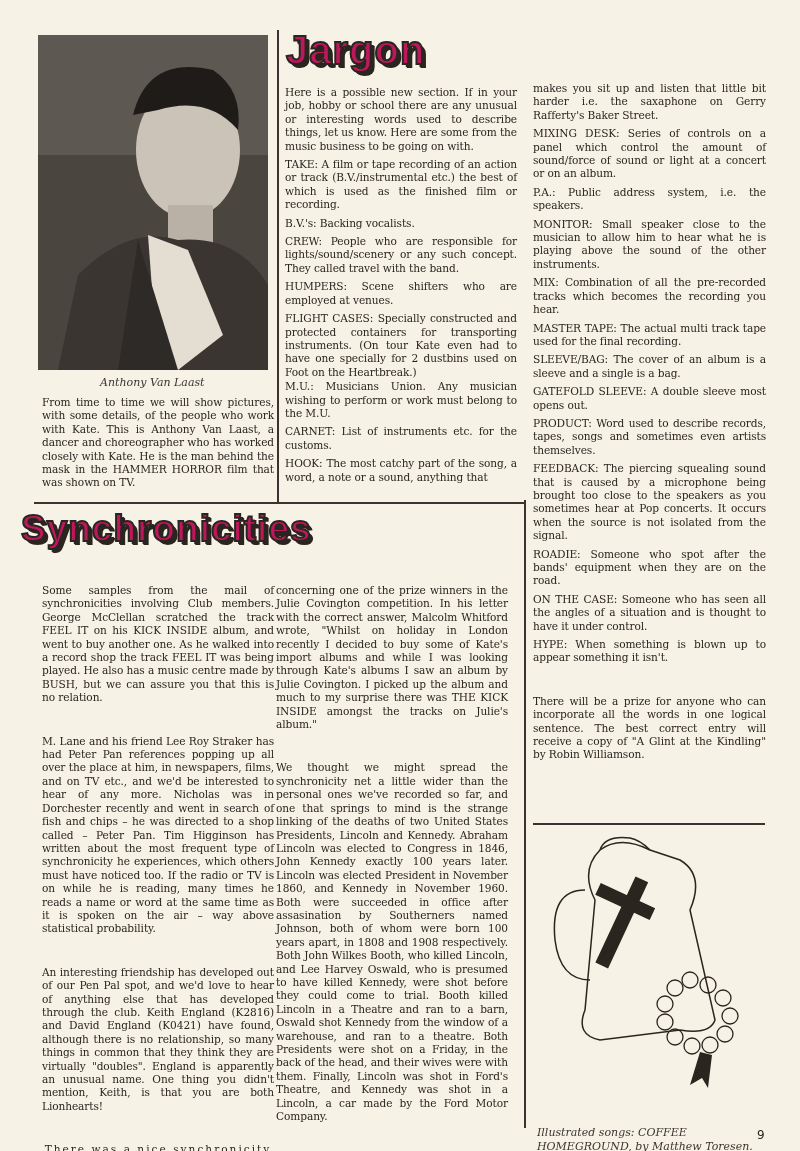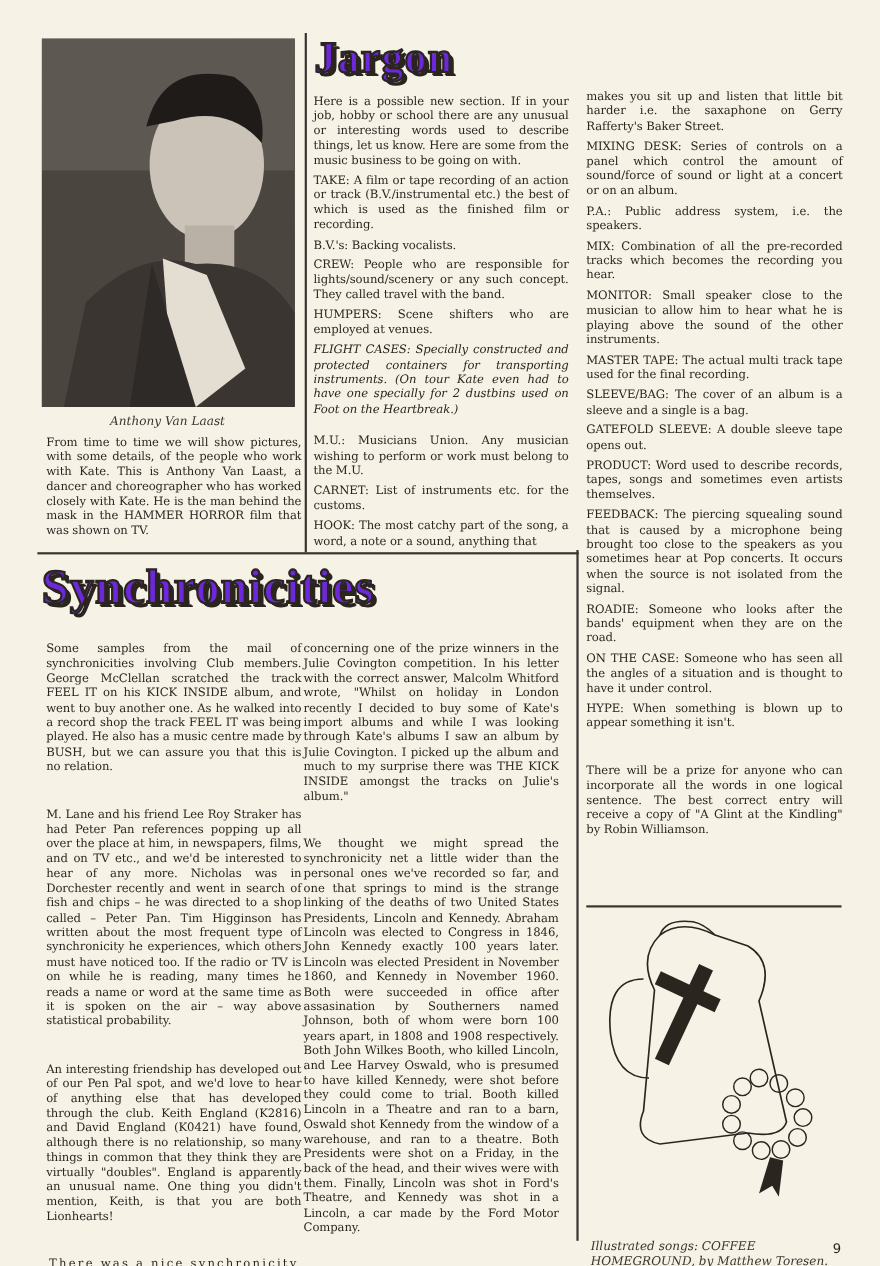--- a/index.html
+++ b/index.html
@@ -23,23 +23,23 @@
   .rule-v { position: absolute; background: #3a3330; width: 1.5px; }
   .rule-h { position: absolute; background: #3a3330; height: 1.5px; }
   .photo {
     position: absolute; left: 38px; top: 35px; width: 230px; height: 335px;
     background: linear-gradient(160deg, #6f675f 0%, #4a4440 35%, #2e2a27 70%, #3d3833 100%);
     overflow: hidden;
   }
   .caption-italic { position: absolute; font-style: italic; font-size: 11px; color: #3b3430; }
   .headline {
     position: absolute;
-    font-family: Liberation Serif, serif;
+    font-family: Liberation Sans, sans-serif;
     font-weight: bold;
-    color: #6d28d9;
+    color: #be185d;
     -webkit-text-stroke: 2px #2b2520;
     text-shadow: 3px 3px 0 #2b2520, 4px 4px 0 #2b2520;
     letter-spacing: 1px;
   }
   .page-num { position: absolute; font-family: "DejaVu Sans", sans-serif; font-size: 12px; }
 </style>
 </head>
 <body>
 
 <div class="page">
@@ -64,49 +64,49 @@
   <div class="rule-v" style="left:277px; top:30px; height:472px;"></div>
 
   <div class="headline" style="left:286px; top:28px; font-size:40px;">Jargon</div>
 
   <div class="txt" style="left:285px; top:86px; width:232px;">
     <p>Here is a possible new section. If in your job, hobby or school there are any unusual or interesting words used to describe things, let us know. Here are some from the music business to be going on with.</p>
     <p>TAKE: A film or tape recording of an action or track (B.V./instrumental etc.) the best of which is used as the finished film or recording.</p>
     <p>B.V.'s: Backing vocalists.</p>
     <p>CREW: People who are responsible for lights/sound/scenery or any such concept. They called travel with the band.</p>
     <p>HUMPERS: Scene shifters who are employed at venues.</p>
-    <p style="margin-bottom:16px;font-style:italic;">FLIGHT CASES: Specially constructed and protected containers for transporting instruments. (On tour Kate even had to have one specially for 2 dustbins used on Foot on the Heartbreak.)</p>
+    <p style="margin-bottom:1px;">FLIGHT CASES: Specially constructed and protected containers for transporting instruments. (On tour Kate even had to have one specially for 2 dustbins used on Foot on the Heartbreak.)</p>
     <p>M.U.: Musicians Union. Any musician wishing to perform or work must belong to the M.U.</p>
     <p>CARNET: List of instruments etc. for the customs.</p>
     <p>HOOK: The most catchy part of the song, a word, a note or a sound, anything that</p>
   </div>
 
   <div class="rule-v" style="left:524px; top:500px; height:628px;"></div>
 
   <div class="txt" style="left:533px; top:82px; width:233px;">
     <p>makes you sit up and listen that little bit harder i.e. the saxaphone on Gerry Rafferty's Baker Street.</p>
     <p>MIXING DESK: Series of controls on a panel which control the amount of sound/force of sound or light at a concert or on an album.</p>
     <p>P.A.: Public address system, i.e. the speakers.</p>
+    <p>MONITOR: Small speaker close to the musician to allow him to hear what he is playing above the sound of the other instruments.</p>
     <p>MIX: Combination of all the pre-recorded tracks which becomes the recording you hear.</p>
-    <p>MONITOR: Small speaker close to the musician to allow him to hear what he is playing above the sound of the other instruments.</p>
     <p>MASTER TAPE: The actual multi track tape used for the final recording.</p>
     <p>SLEEVE/BAG: The cover of an album is a sleeve and a single is a bag.</p>
-    <p>GATEFOLD SLEEVE: A double sleeve tape opens out.</p>
+    <p>GATEFOLD SLEEVE: A double sleeve most opens out.</p>
     <p>PRODUCT: Word used to describe records, tapes, songs and sometimes even artists themselves.</p>
     <p>FEEDBACK: The piercing squealing sound that is caused by a microphone being brought too close to the speakers as you sometimes hear at Pop concerts. It occurs when the source is not isolated from the signal.</p>
-    <p>ROADIE: Someone who looks after the bands' equipment when they are on the road.</p>
+    <p>ROADIE: Someone who spot after the bands' equipment when they are on the road.</p>
     <p>ON THE CASE: Someone who has seen all the angles of a situation and is thought to have it under control.</p>
     <p>HYPE: When something is blown up to appear something it isn't.</p>
     <p class="gap">There will be a prize for anyone who can incorporate all the words in one logical sentence. The best correct entry will receive a copy of "A Glint at the Kindling" by Robin Williamson.</p>
   </div>
 
   <div class="rule-h" style="left:34px; top:502px; width:492px;"></div>
   <div class="rule-h" style="left:533px; top:823px; width:232px;"></div>
 
-  <div class="headline" style="left:38px; top:508px; font-size:44px;">Synchronicities</div>
+  <div class="headline" style="left:21px; top:508px; font-size:37px;">Synchronicities</div>
 
   <div class="txt" style="left:42px; top:584px; width:232px;">
     <p>Some samples from the mail of synchronicities involving Club members. George McClellan scratched the track FEEL IT on his KICK INSIDE album, and went to buy another one. As he walked into a record shop the track FEEL IT was being played. He also has a music centre made by BUSH, but we can assure you that this is no relation.</p>
     <p class="gap">M. Lane and his friend Lee Roy Straker has had Peter Pan references popping up all over the place at him, in newspapers, films, and on TV etc., and we'd be interested to hear of any more. Nicholas was in Dorchester recently and went in search of fish and chips – he was directed to a shop called – Peter Pan. Tim Higginson has written about the most frequent type of synchronicity he experiences, which others must have noticed too. If the radio or TV is on while he is reading, many times he reads a name or word at the same time as it is spoken on the air – way above statistical probability.</p>
     <p class="gap">An interesting friendship has developed out of our Pen Pal spot, and we'd love to hear of anything else that has developed through the club. Keith England (K2816) and David England (K0421) have found, although there is no relationship, so many things in common that they think they are virtually "doubles". England is apparently an unusual name. One thing you didn't mention, Keith, is that you are both Lionhearts!</p>
     <p class="gap" style="text-align:center; letter-spacing:2px;">There was a nice synchronicity</p>
   </div>
 
   <div class="txt" style="left:276px; top:584px; width:232px;">
     <p>concerning one of the prize winners in the Julie Covington competition. In his letter with the correct answer, Malcolm Whitford wrote, "Whilst on holiday in London recently I decided to buy some of Kate's import albums and while I was looking through Kate's albums I saw an album by Julie Covington. I picked up the album and much to my surprise there was THE KICK INSIDE amongst the tracks on Julie's album."</p>

